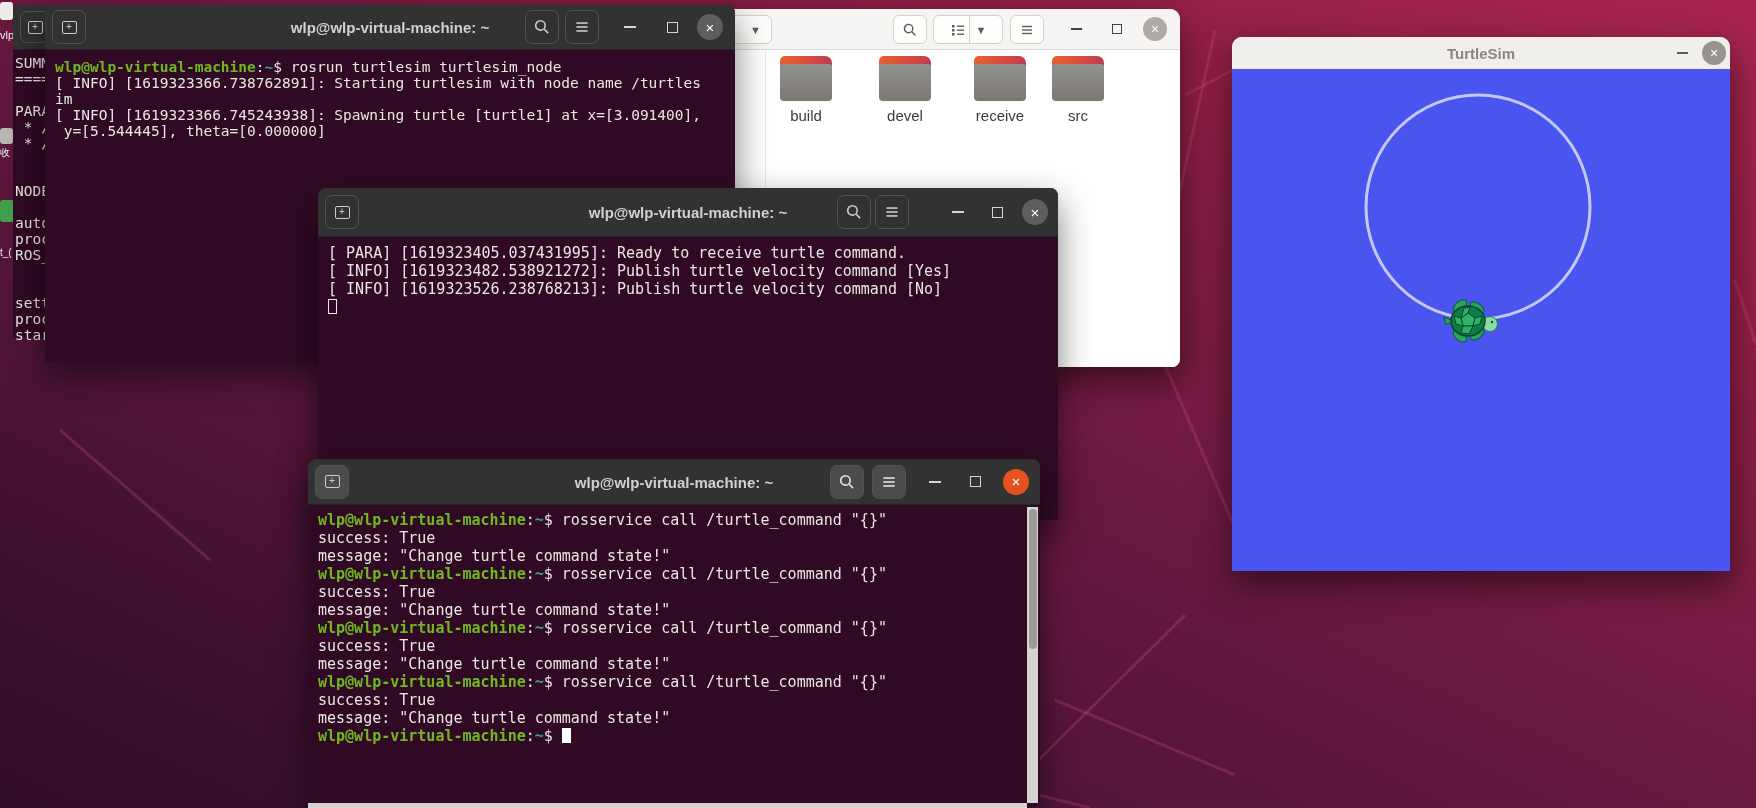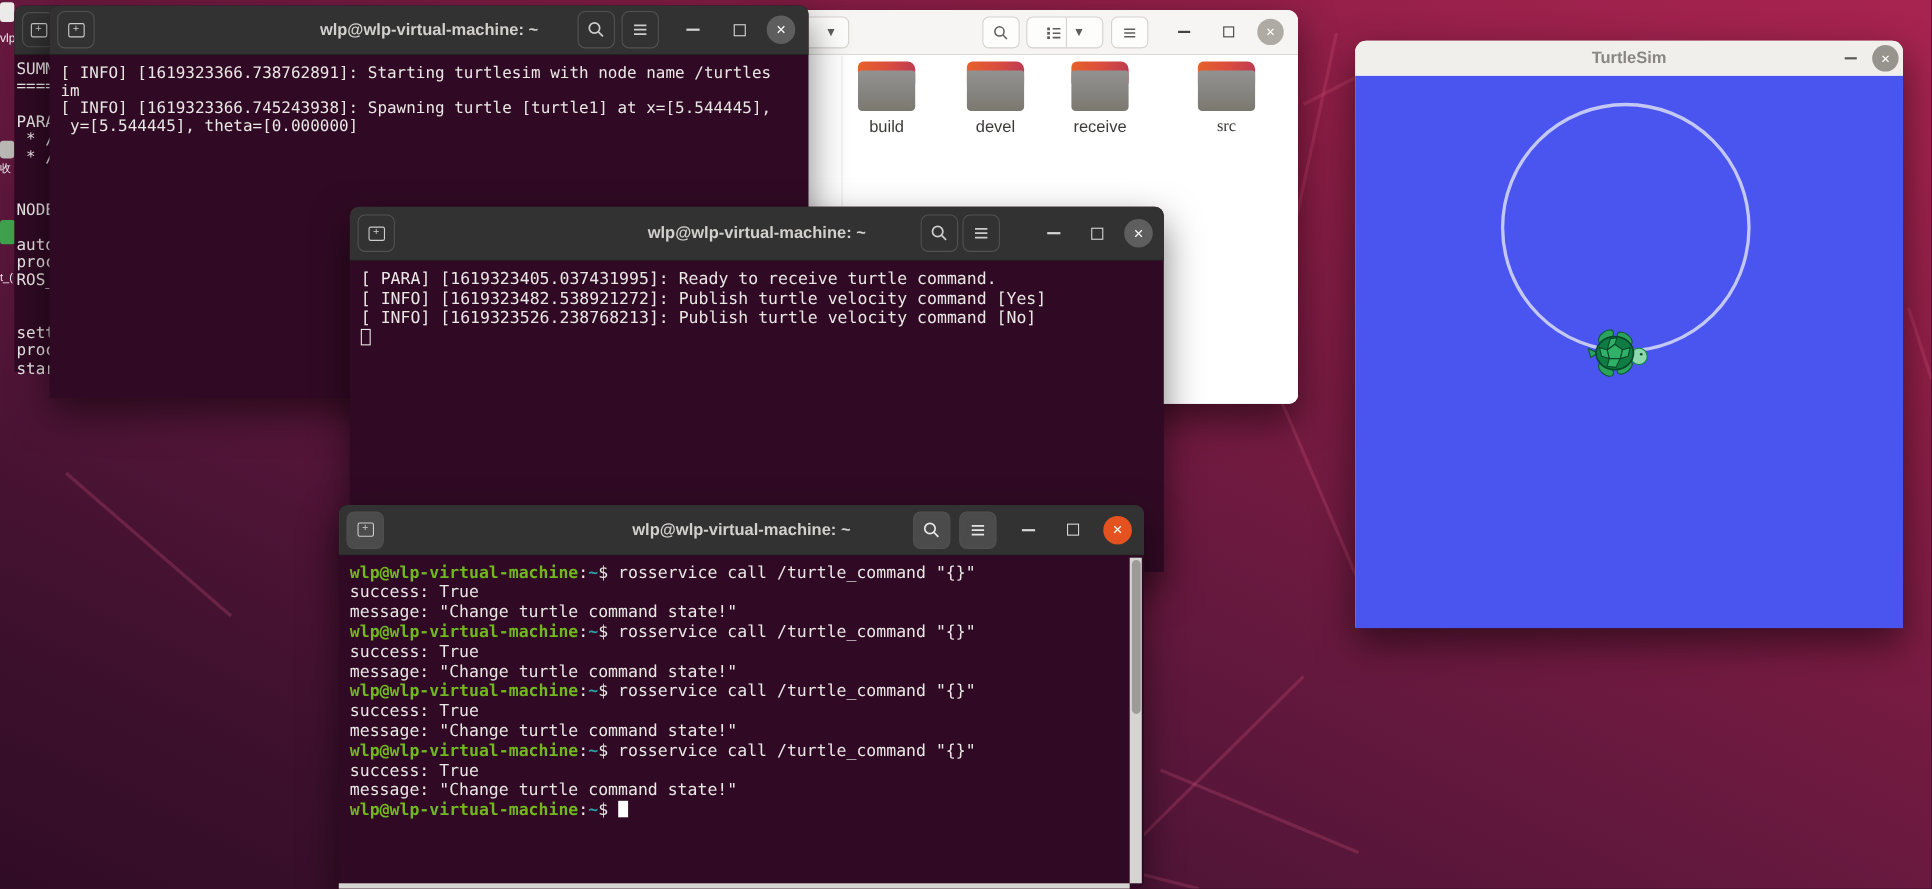--- a/index.html
+++ b/index.html
@@ -200,21 +200,21 @@
           </div>
           <span class="flabel">devel</span>
         </div>
         <div class="folder" style="left: 258px;">
           <div class="fico">
             <div class="fback"></div>
             <div class="fbody"></div>
           </div>
           <span class="flabel">receive</span>
         </div>
-        <div class="folder" style="left: 373px; font-family: Liberation Serif, serif;">
+        <div class="folder" style="left: 336px;">
           <div class="fico">
             <div class="fback"></div>
             <div class="fbody"></div>
           </div>
           <span class="flabel">src</span>
         </div>
       </div>
   </div>
 </div>
 
@@ -273,23 +273,24 @@
         <span class="glyph-min"></span>
       </div>
     <div class="winctl" style="left:614px;">
         <span class="glyph-max"></span>
       </div>
     <div class="winctl closec" style="left:652px;">
         <span>×</span>
       </div>
   </div>
   <div class="tbody lh16">
+      <div class="tline"><span class="c-green">wlp@wlp-virtual-machine</span><span class="c-fg">:</span><span class="c-teal">~</span><span class="c-fg">$ </span><span class="c-fg">rosrun turtlesim turtlesim_node</span></div>
       <div class="tline"><span class="c-fg">[ INFO] [1619323366.738762891]: Starting turtlesim with node name /turtles</span></div>
       <div class="tline"><span class="c-fg">im</span></div>
-      <div class="tline"><span class="c-fg">[ INFO] [1619323366.745243938]: Spawning turtle [turtle1] at x=[5.544445],</span></div>
+      <div class="tline"><span class="c-fg">[ INFO] [1619323366.745243938]: Spawning turtle [turtle1] at x=[3.091400],</span></div>
       <div class="tline"><span class="c-fg"> y=[5.544445], theta=[0.000000]</span></div>
     </div>
 </div>
 
 <div id="t1" class="win term">
   <div class="bar">
     <div class="tb-btn newtab">
         <span class="plusbox">+</span>
       </div>
     <span class="ttext">wlp@wlp-virtual-machine: ~</span>

